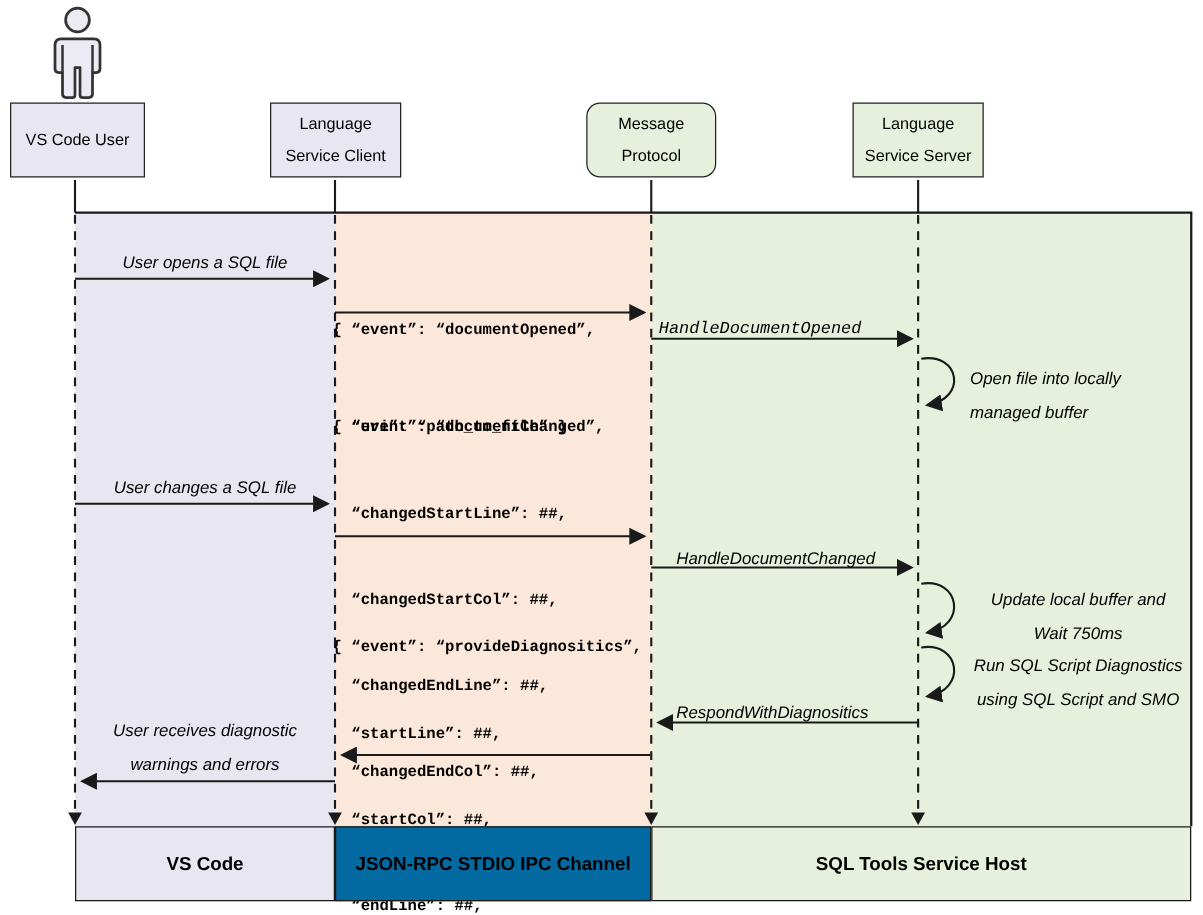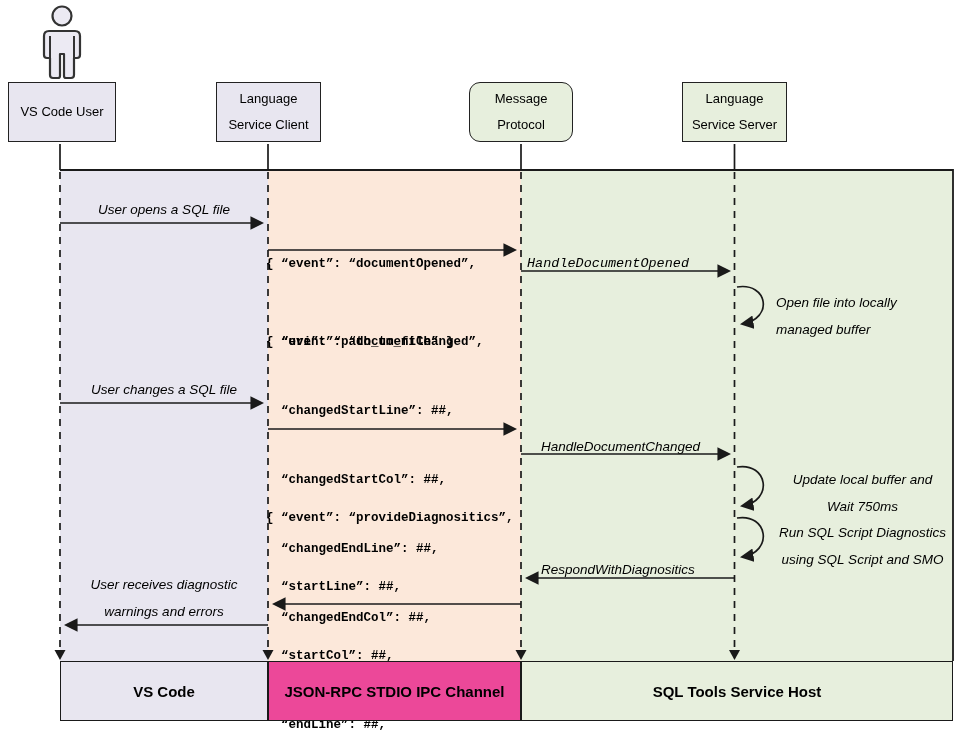--- a/index.html
+++ b/index.html
@@ -154,20 +154,20 @@
     <div>  “startLine”: ##,</div>
     <div>  “startCol”: ##,</div>
     <div>  “endLine”: ##,</div>
     
     
   </div>
 
   <div class="bot-box txt" style="left:60px; width:208px; background:#e8e6f0;">
     <span>VS Code</span>
   </div>
-  <div class="bot-box txt" style="left:268px; width:253px; background:#ec4899;">
+  <div class="bot-box txt" style="left:268px; width:253px; background:#0369a1;">
     <span>JSON-RPC STDIO IPC Channel</span>
   </div>
   <div class="bot-box txt" style="left:521px; width:432px; background:#e7efdd;">
     <span>SQL Tools Service Host</span>
   </div>
 
 </div>
 
 </body></html>

